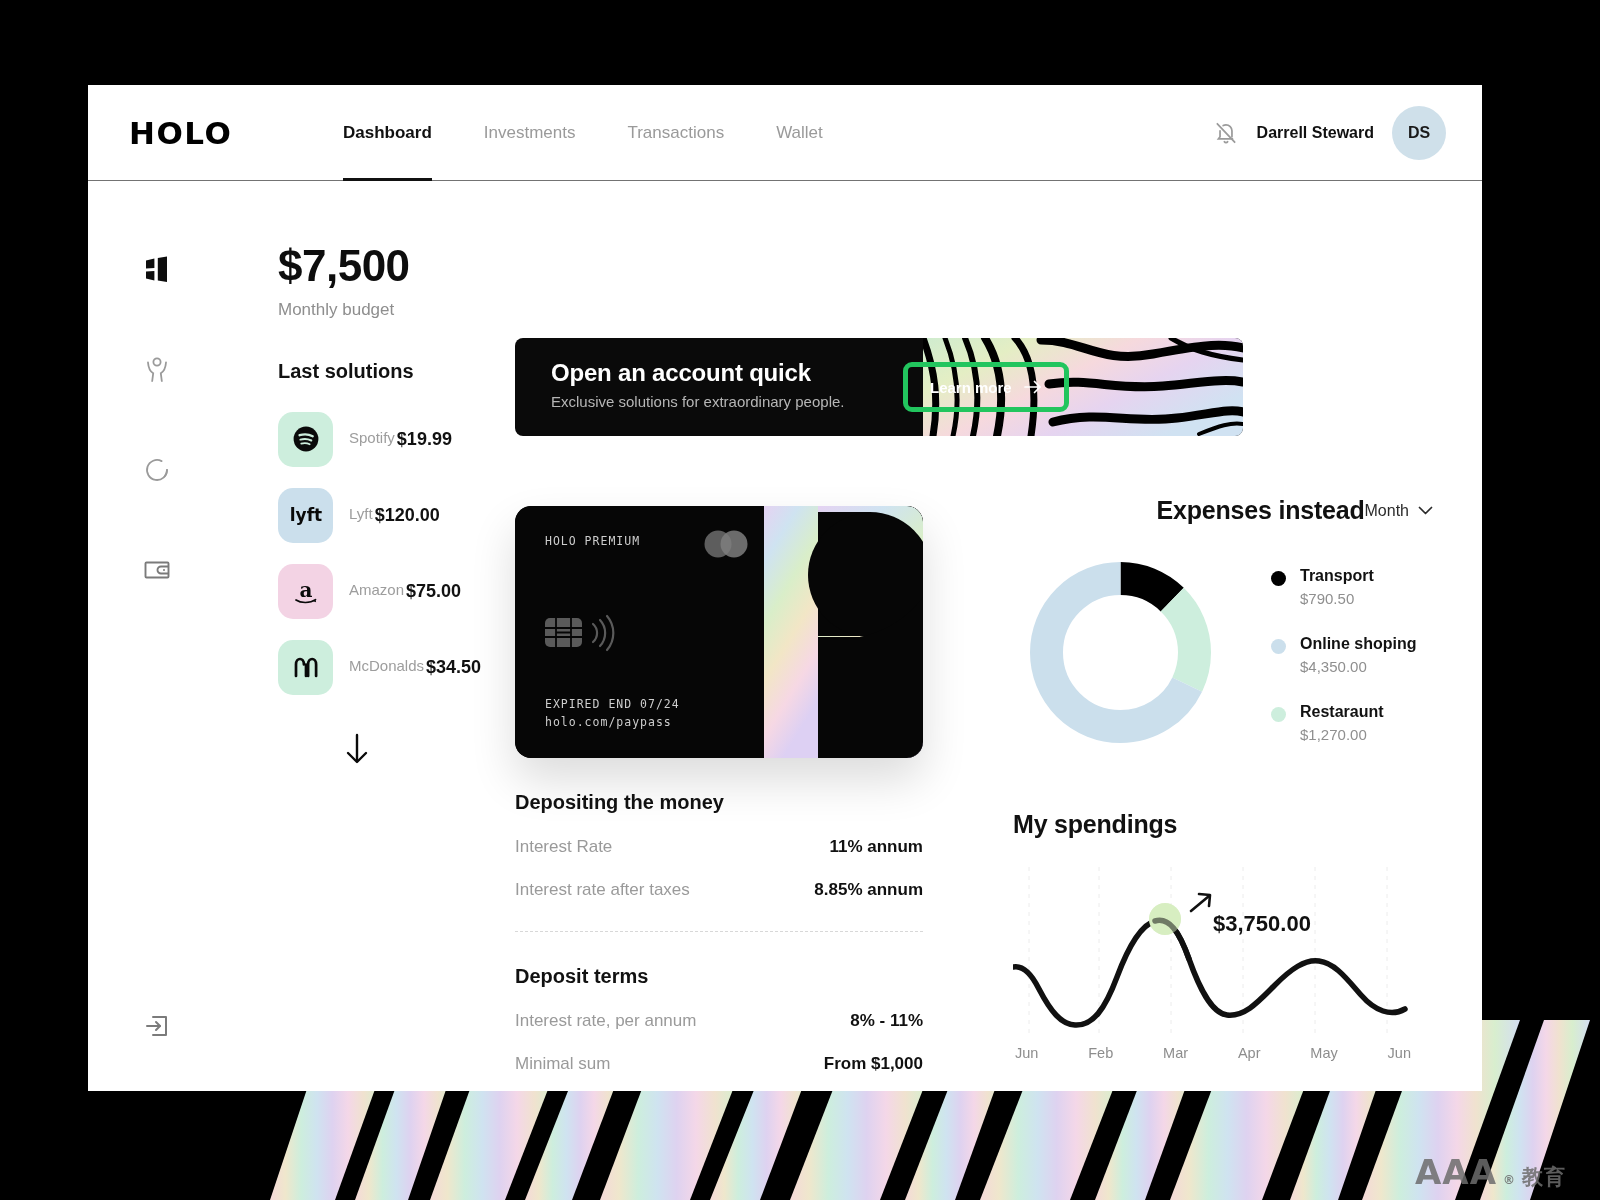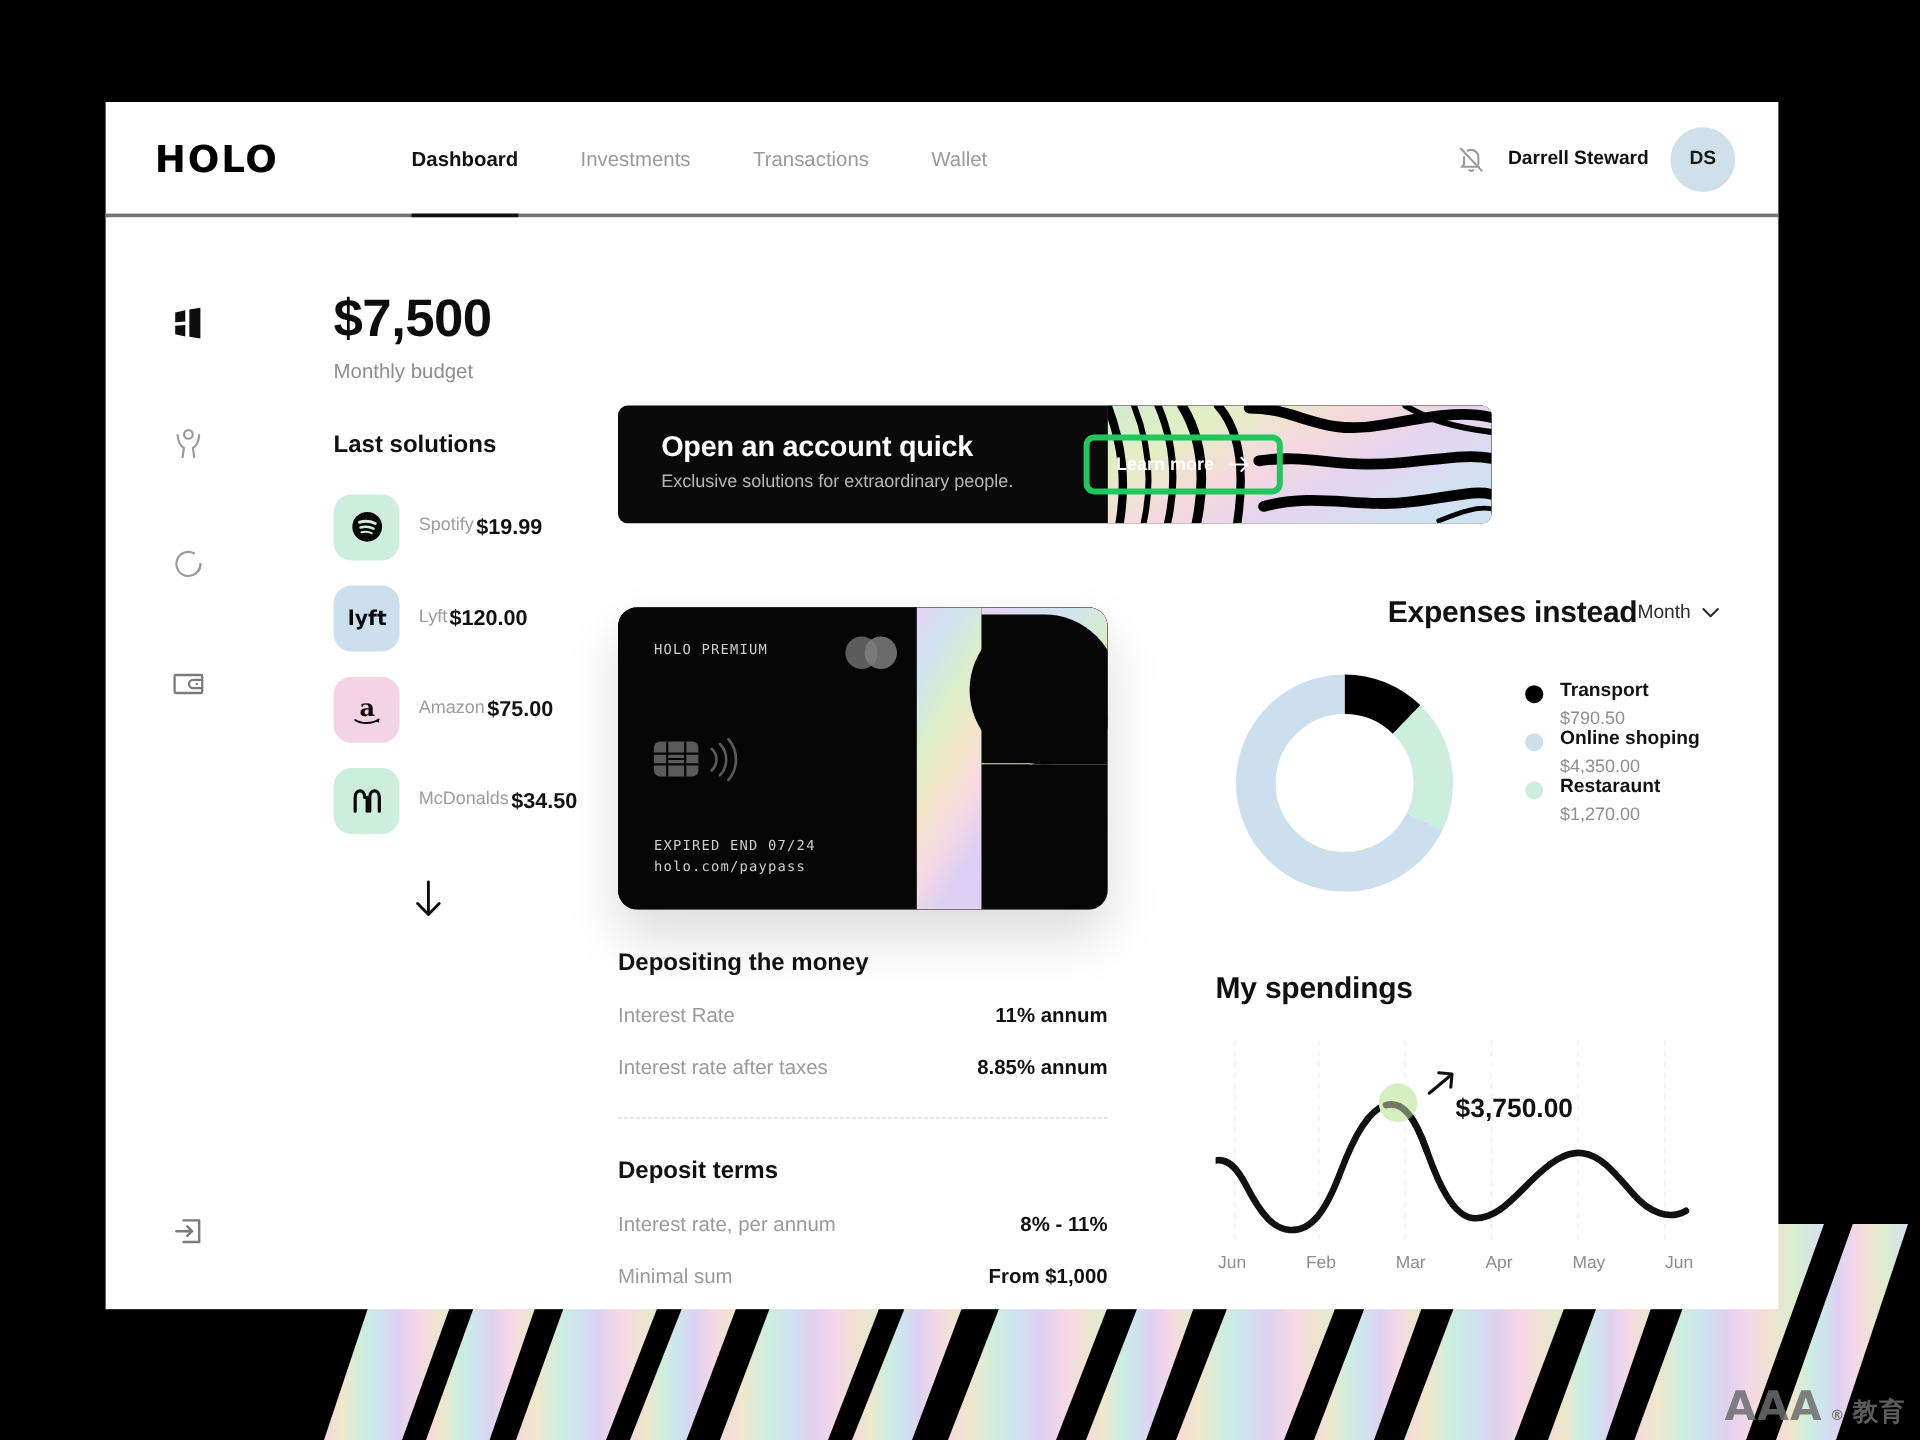--- a/index.html
+++ b/index.html
@@ -12,40 +12,40 @@
   .stage { position: relative; width: 1600px; height: 1200px; background: #000; overflow: hidden; }
 
   
   .bottom-strip {
     position: absolute; left: 0; bottom: 0; width: 1600px; height: 210px;
     background: #000; overflow: hidden;
   }
   .bottom-strip svg { position: absolute; left: 0; bottom: 0; }
 
   .watermark {
-    position: absolute; right: 12px; bottom: 8px;
+    position: absolute; right: 34px; bottom: 8px;
     color: #6d6d6d; font-size: 34px; font-weight: 700;
     letter-spacing: 1px; font-family: "DejaVu Sans", sans-serif;
     opacity: .85;
     display: flex; align-items: baseline; gap: 6px;
   }
   .watermark .cn { font-size: 21px; font-weight: 700; }
   .watermark .deg { font-size: 12px; vertical-align: super; }
 
   
   .app {
     position: absolute; left: 88px; top: 85px;
     width: 1394px; height: 1006px;
     background: #fff; overflow: hidden;
   }
 
   
   .header {
     position: relative; height: 96px; width: 100%;
-    border-bottom: 3px solid #737373;
+    border-bottom: 1px solid #737373;
     display: flex; align-items: center;
   }
   .logo {
     position: absolute; left: 41px; top: 30px;
     font-size: 31px; font-weight: 800; letter-spacing: 1.5px;
     color: #000; font-family: "DejaVu Sans", sans-serif;
   }
   .nav { position: absolute; left: 255px; top: 0; height: 96px; display: flex; align-items: center; gap: 52px; }
   .nav-item {
     font-size: 17px; color: #9a9a9a; height: 96px; display: flex; align-items: center;
@@ -145,21 +145,21 @@
 
   
   .rightcol { position: absolute; left: 925px; top: 0; width: 420px; }
   .rc-head { display: flex; align-items: center; justify-content: flex-end; margin-top: 315px; }
   .rc-title { font-size: 25px; font-weight: 700; color: #111; letter-spacing: -0.2px; }
   .period {
     display: flex; align-items: center; gap: 9px; color: #2b2b2b; font-size: 16px; cursor: pointer;
   }
   .donut-area { position: relative; margin-top: 30px; height: 195px; }
   .donut { position: absolute; left: 10px; top: 0; }
-  .legend { position: absolute; left: 258px; top: 12px; display: flex; flex-direction: column; }
+  .legend { position: absolute; left: 258px; top: 12px; display: flex; flex-direction: column; gap: 28px; }
   .leg-item { display: flex; gap: 14px; }
   .leg-dot { width: 15px; height: 15px; border-radius: 50%; margin-top: 4px; flex: 0 0 auto; }
   .leg-name { font-size: 16px; font-weight: 700; color: #121212; }
   .leg-val { font-size: 15px; color: #8f8f8f; margin-top: 5px; }
 
   .spend-title { font-size: 25px; font-weight: 700; color: #111; margin-top: 60px; letter-spacing: -0.2px; }
   .spend-chart { position: relative; margin-top: 10px; width: 420px; height: 230px; }
   .spend-value {
     position: absolute; left: 200px; top: 62px;
     font-size: 22px; font-weight: 700; color: #111;

